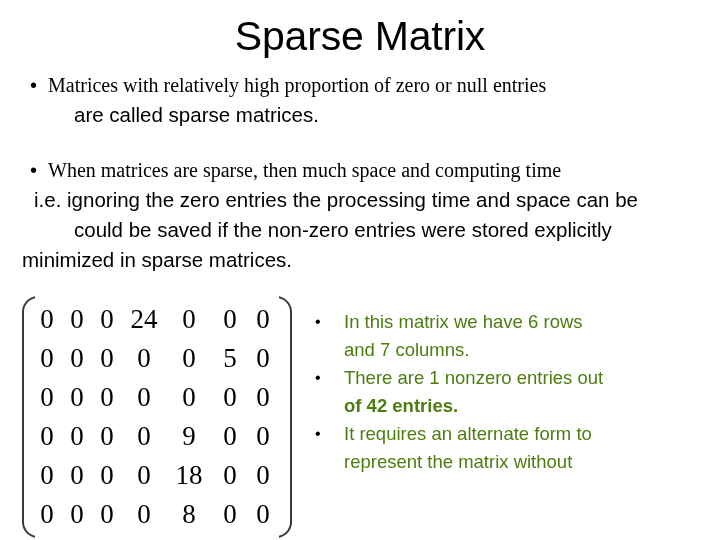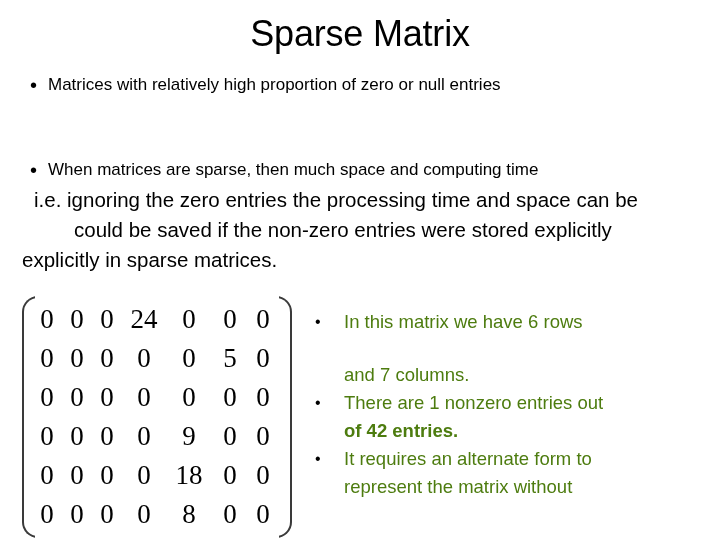--- a/index.html
+++ b/index.html
@@ -23,21 +23,21 @@
     background: #ffffff;
   }
 
   
   .slide-title {
     position: absolute;
     top: 14px;
     left: 0;
     width: 720px;
     text-align: center;
-    font-size: 36px;
+    font-size: 41px;
     font-weight: 400;
     line-height: 1.1;
     letter-spacing: -0.2px;
     color: #000000;
     font-family: "Liberation Sans", sans-serif;
   }
 
   
   .body-block {
     position: absolute;
@@ -56,24 +56,24 @@
     width: 26px;
     font-size: 20px;
     line-height: 30px;
     text-align: left;
     padding-left: 8px;
     box-sizing: border-box;
     color: #000000;
   }
   .bullet-text {
     flex: 1 1 auto;
-    font-size: 17px;
+    font-size: 20px;
     line-height: 30px;
     color: #000000;
-    font-family: Liberation Sans, sans-serif;
+    font-family: Liberation Serif, serif;
   }
   .para-line {
     font-size: 20.5px;
     line-height: 30px;
     color: #000000;
     white-space: nowrap;
   }
   .indent-1 { padding-left: 52px; }
   .indent-2 { padding-left: 12px; }
   .indent-0 { padding-left: 0px; }
@@ -175,30 +175,31 @@
 
 <div class="slide">
 
   <div class="slide-title">Sparse Matrix</div>
 
   <div class="body-block para-1">
     <div class="bullet-row">
       <span class="bullet-marker">•</span>
       <span class="bullet-text">Matrices with relatively high proportion of zero or null entries</span>
     </div>
+    <div class="para-line indent-1">are called sparse matrices.</div>
   </div>
 
   <div class="body-block para-2">
     <div class="bullet-row">
       <span class="bullet-marker">•</span>
       <span class="bullet-text">When matrices are sparse, then much space and computing time</span>
     </div>
     <div class="para-line indent-2">i.e. ignoring the zero entries the processing time and space can be</div>
     <div class="para-line indent-1">could be saved if the non-zero entries were stored explicitly</div>
-    <div class="para-line indent-0">explicitly in sparse matrices.</div>
+    <div class="para-line indent-0">minimized in sparse matrices.</div>
   </div>
 
   <div class="matrix-wrap">
     <div class="bracket bracket-left"></div>
     <div class="bracket bracket-right"></div>
     <div class="matrix-grid" id="matrix-grid">
         <div class="matrix-cell">0</div>
         <div class="matrix-cell">0</div>
         <div class="matrix-cell">0</div>
         <div class="matrix-cell">24</div>
@@ -242,21 +243,21 @@
         <div class="matrix-cell">0</div>
       </div>
   </div>
 
   <div class="notes-list" id="notes-list">
       <div>
         <div class="note-item">
           <span class="note-marker">•</span>
           <span class="note-text">In this matrix we have 6 rows</span>
         </div>
-        <div class="note-text" style="padding-left: 36px; margin-top: 25px;">and 7 columns.</div>
+        <div class="note-text" style="padding-left: 36px;">and 7 columns.</div>
       </div>
       <div>
         <div class="note-item">
           <span class="note-marker">•</span>
           <span class="note-text">There are 1 nonzero entries out</span>
         </div>
         <div class="note-text" style="padding-left: 36px; font-weight: bold;">of 42 entries.</div>
       </div>
       <div>
         <div class="note-item">

